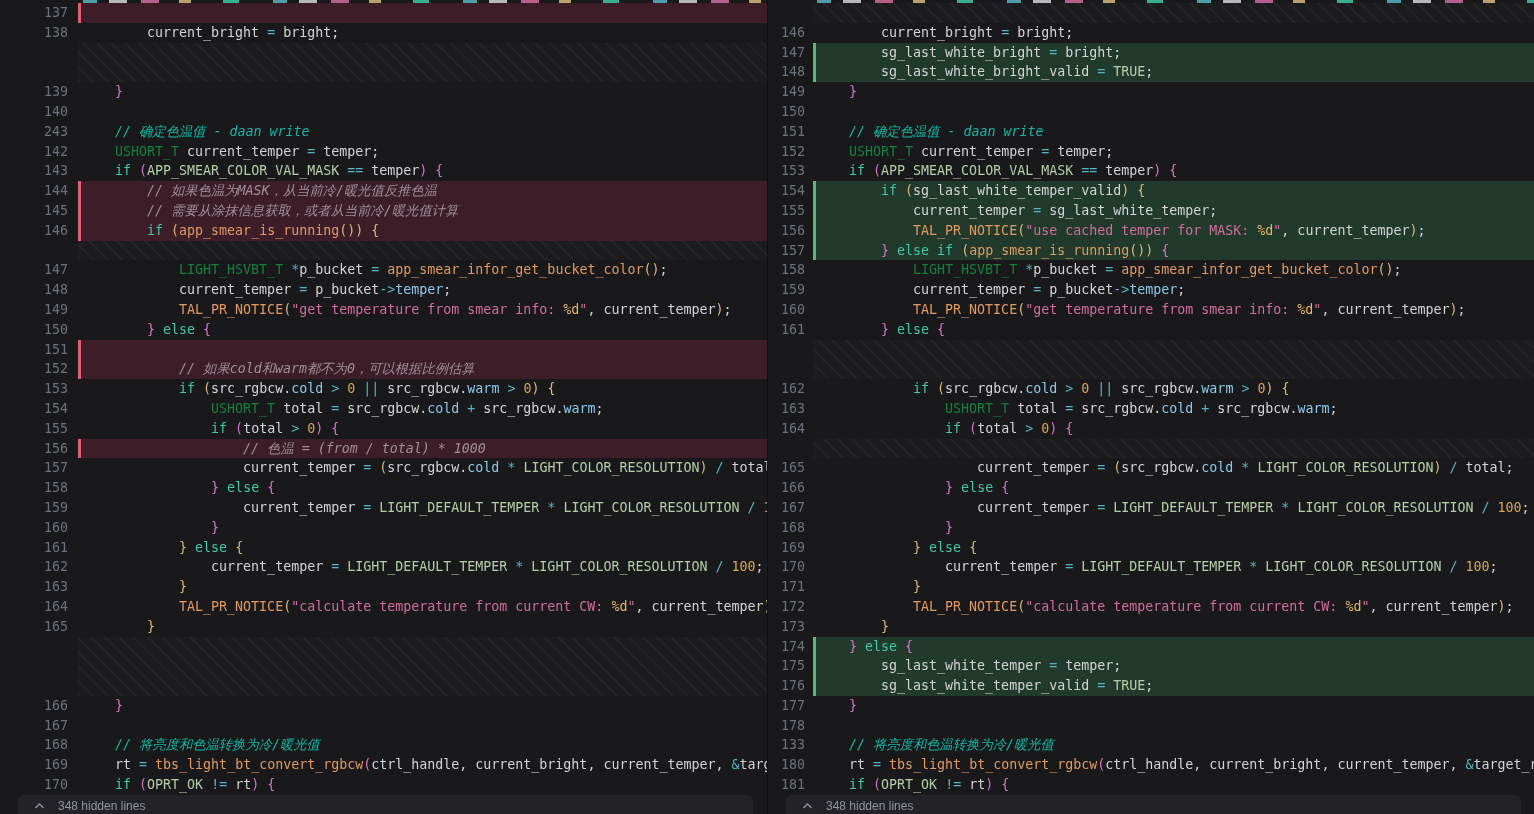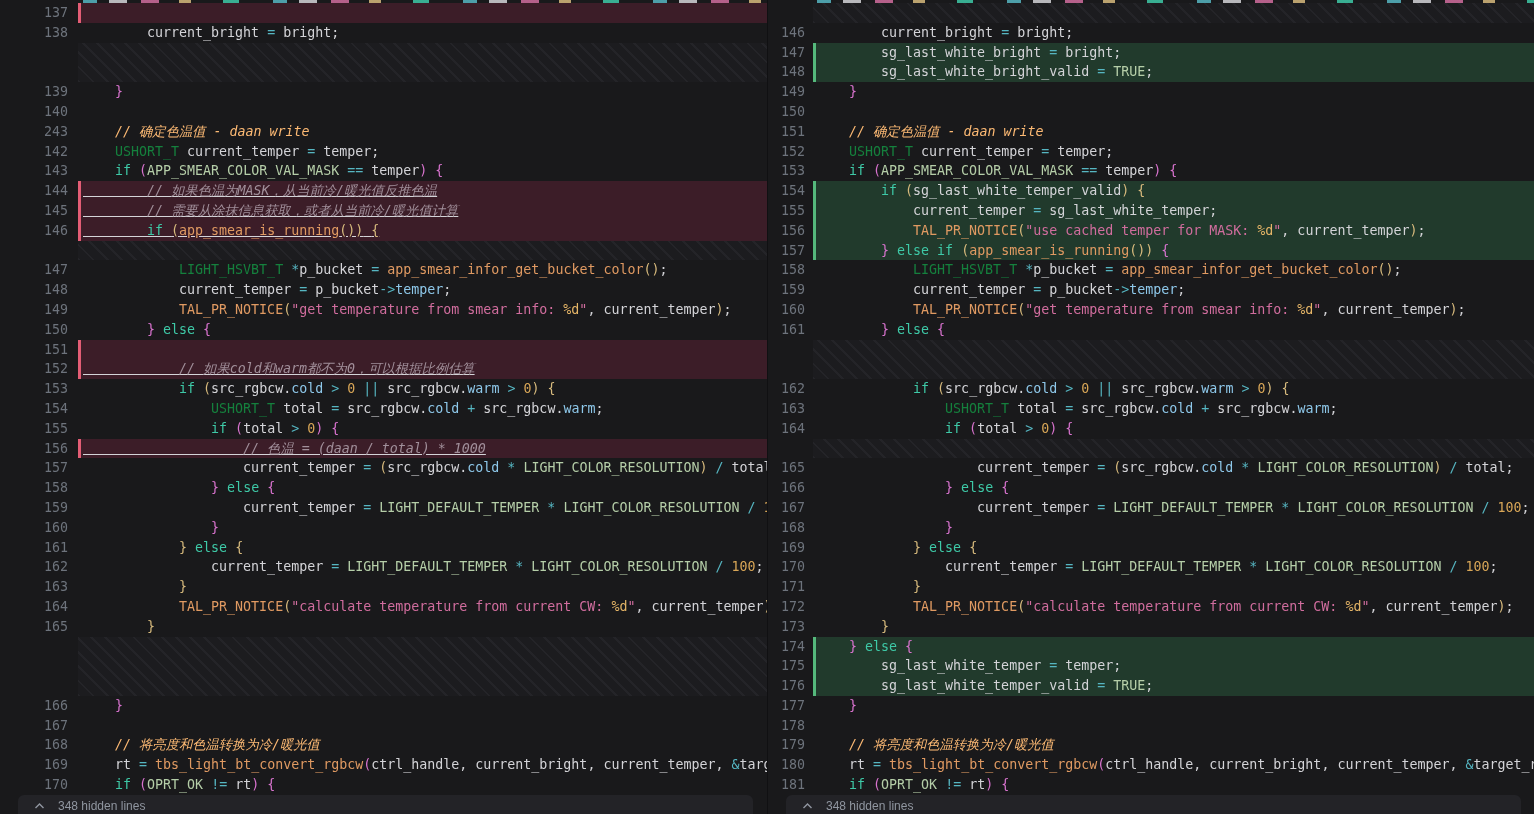--- a/index.html
+++ b/index.html
@@ -6,35 +6,35 @@
   body{width:1534px;height:814px;position:relative;
        font-family:"DejaVu Sans Mono","Liberation Mono",monospace;
        font-size:13.3px;color:#d4d4d8;}
   .pane{position:absolute;top:0;height:814px;width:767px;overflow:hidden;background:#19191b;}
   .pane-left{left:0;--gw:68px;--cl:83px;--bl:78px;}
   .pane-right{left:767px;--gw:37px;--cl:49px;--bl:45px;border-left:1px solid #101012;}
   .rows{position:absolute;top:3px;left:0;right:0;}
   .row{position:relative;height:19.8px;line-height:19.8px;white-space:pre;}
   .row .lnum{position:absolute;left:0;top:0;width:var(--gw);text-align:right;color:#6d737c;}
   .row .code{display:block;margin-left:var(--cl);}
-  .row.removed{background:linear-gradient(to right,transparent var(--bl),#3c1d28 var(--bl));text-decoration:underline;}
+  .row.removed{background:linear-gradient(to right,transparent var(--bl),#3c1d28 var(--bl));}
   .row.removed::before{content:'';position:absolute;left:var(--bl);top:0;bottom:0;width:3px;background:#e35d75;}
   .row.added{background:linear-gradient(to right,transparent var(--bl),#213a2c var(--bl));}
   .row.added::before{content:'';position:absolute;left:var(--bl);top:0;bottom:0;width:3px;background:#55b97c;}
   .hatch{margin-left:var(--bl);background:#1c1c1f repeating-linear-gradient(45deg,#242428 0 2px,transparent 2px 10px);}
   
   .tk-n{color:#d4d4d8}
   .tk-k{color:#3ec9a7}
   .tk-t{color:#15803d}
   .tk-c{color:#b5cea8}
   .tk-f{color:#e09a62}
   .tk-s{color:#d16d9e}
   .tk-e{color:#e5b567}
   .tk-d{color:#d8a657}
-  .tk-m{color:#fdba74;font-style:italic;font-family:"DejaVu Sans Mono","Liberation Mono",monospace,sans-serif;margin-top:11px;}
+  .tk-m{color:#14b8a6;font-style:italic;font-family:"DejaVu Sans Mono","Liberation Mono",monospace,sans-serif;margin-top:11px;}
   .tk-mr{color:#a18f9a;font-style:italic;}
   .tk-o{color:#56b6c2}
   .tk-v{color:#8ec8ea}
   .tk-p1{color:#d7ba7d}
   .tk-p2{color:#d973cf}
   
   .topsliver{position:absolute;top:0;left:var(--cl);right:0;height:4px;opacity:.85;
     background:repeating-linear-gradient(90deg,
       #56b6c2 0 14px,transparent 14px 26px,
       #d4d4d8 26px 44px,transparent 44px 58px,
@@ -68,21 +68,21 @@
       <div class="hatch" style="height: 19.8px;"></div>
       <div class="row"><span class="lnum">147</span><span class="code"><span class="tk-t">            LIGHT_HSVBT_T</span><span class="tk-n"> </span><span class="tk-o">*</span><span class="tk-n">p_bucket </span><span class="tk-o">=</span><span class="tk-n"> </span><span class="tk-f">app_smear_infor_get_bucket_color</span><span class="tk-p1">()</span><span class="tk-n">;</span></span></div>
       <div class="row"><span class="lnum">148</span><span class="code"><span class="tk-n">            current_temper </span><span class="tk-o">=</span><span class="tk-n"> p_bucket</span><span class="tk-o">-&gt;</span><span class="tk-v">temper</span><span class="tk-n">;</span></span></div>
       <div class="row"><span class="lnum">149</span><span class="code"><span class="tk-f">            TAL_PR_NOTICE</span><span class="tk-p1">(</span><span class="tk-s">"get temperature from smear info: </span><span class="tk-e">%d</span><span class="tk-s">"</span><span class="tk-n">, current_temper</span><span class="tk-p1">)</span><span class="tk-n">;</span></span></div>
       <div class="row"><span class="lnum">150</span><span class="code"><span class="tk-n">        </span><span class="tk-p2">}</span><span class="tk-k"> else </span><span class="tk-p2">{</span></span></div>
       <div class="row removed"><span class="lnum">151</span></div>
       <div class="row removed"><span class="lnum">152</span><span class="code"><span class="tk-mr">            // 如果cold和warm都不为0，可以根据比例估算</span></span></div>
       <div class="row"><span class="lnum">153</span><span class="code"><span class="tk-k">            if </span><span class="tk-p1">(</span><span class="tk-n">src_rgbcw.</span><span class="tk-v">cold</span><span class="tk-n"> </span><span class="tk-o">&gt;</span><span class="tk-n"> </span><span class="tk-d">0</span><span class="tk-n"> </span><span class="tk-o">||</span><span class="tk-n"> src_rgbcw.</span><span class="tk-v">warm</span><span class="tk-n"> </span><span class="tk-o">&gt;</span><span class="tk-n"> </span><span class="tk-d">0</span><span class="tk-p1">)</span><span class="tk-n"> </span><span class="tk-p1">{</span></span></div>
       <div class="row"><span class="lnum">154</span><span class="code"><span class="tk-t">                USHORT_T</span><span class="tk-n"> total </span><span class="tk-o">=</span><span class="tk-n"> src_rgbcw.</span><span class="tk-v">cold</span><span class="tk-n"> </span><span class="tk-o">+</span><span class="tk-n"> src_rgbcw.</span><span class="tk-v">warm</span><span class="tk-n">;</span></span></div>
       <div class="row"><span class="lnum">155</span><span class="code"><span class="tk-k">                if </span><span class="tk-p2">(</span><span class="tk-n">total </span><span class="tk-o">&gt;</span><span class="tk-n"> </span><span class="tk-d">0</span><span class="tk-p2">)</span><span class="tk-n"> </span><span class="tk-p2">{</span></span></div>
-      <div class="row removed"><span class="lnum">156</span><span class="code"><span class="tk-mr">                    // 色温 = (daan / total) * 1000</span></span></div>
+      <div class="row removed"><span class="lnum">156</span><span class="code"><span class="tk-mr">                    // 色温 = (from / total) * 1000</span></span></div>
       <div class="row"><span class="lnum">157</span><span class="code"><span class="tk-n">                    current_temper </span><span class="tk-o">=</span><span class="tk-n"> </span><span class="tk-p1">(</span><span class="tk-n">src_rgbcw.</span><span class="tk-v">cold</span><span class="tk-n"> </span><span class="tk-o">*</span><span class="tk-n"> </span><span class="tk-c">LIGHT_COLOR_RESOLUTION</span><span class="tk-p1">)</span><span class="tk-n"> </span><span class="tk-o">/</span><span class="tk-n"> total;</span></span></div>
       <div class="row"><span class="lnum">158</span><span class="code"><span class="tk-n">                </span><span class="tk-p2">}</span><span class="tk-k"> else </span><span class="tk-p2">{</span></span></div>
       <div class="row"><span class="lnum">159</span><span class="code"><span class="tk-n">                    current_temper </span><span class="tk-o">=</span><span class="tk-n"> </span><span class="tk-c">LIGHT_DEFAULT_TEMPER</span><span class="tk-n"> </span><span class="tk-o">*</span><span class="tk-n"> </span><span class="tk-c">LIGHT_COLOR_RESOLUTION</span><span class="tk-n"> </span><span class="tk-o">/</span><span class="tk-n"> </span><span class="tk-d">100</span></span></div>
       <div class="row"><span class="lnum">160</span><span class="code"><span class="tk-n">                </span><span class="tk-p2">}</span></span></div>
       <div class="row"><span class="lnum">161</span><span class="code"><span class="tk-n">            </span><span class="tk-p1">}</span><span class="tk-k"> else </span><span class="tk-p1">{</span></span></div>
       <div class="row"><span class="lnum">162</span><span class="code"><span class="tk-n">                current_temper </span><span class="tk-o">=</span><span class="tk-n"> </span><span class="tk-c">LIGHT_DEFAULT_TEMPER</span><span class="tk-n"> </span><span class="tk-o">*</span><span class="tk-n"> </span><span class="tk-c">LIGHT_COLOR_RESOLUTION</span><span class="tk-n"> </span><span class="tk-o">/</span><span class="tk-n"> </span><span class="tk-d">100</span><span class="tk-n">;</span></span></div>
       <div class="row"><span class="lnum">163</span><span class="code"><span class="tk-n">            </span><span class="tk-p1">}</span></span></div>
       <div class="row"><span class="lnum">164</span><span class="code"><span class="tk-f">            TAL_PR_NOTICE</span><span class="tk-p1">(</span><span class="tk-s">"calculate temperature from current CW: </span><span class="tk-e">%d</span><span class="tk-s">"</span><span class="tk-n">, current_temper</span><span class="tk-p1">)</span></span></div>
       <div class="row"><span class="lnum">165</span><span class="code"><span class="tk-n">        </span><span class="tk-p1">}</span></span></div>
       <div class="hatch" style="height: 59.4px;"></div>
@@ -134,21 +134,21 @@
       <div class="row"><span class="lnum">169</span><span class="code"><span class="tk-n">            </span><span class="tk-p1">}</span><span class="tk-k"> else </span><span class="tk-p1">{</span></span></div>
       <div class="row"><span class="lnum">170</span><span class="code"><span class="tk-n">                current_temper </span><span class="tk-o">=</span><span class="tk-n"> </span><span class="tk-c">LIGHT_DEFAULT_TEMPER</span><span class="tk-n"> </span><span class="tk-o">*</span><span class="tk-n"> </span><span class="tk-c">LIGHT_COLOR_RESOLUTION</span><span class="tk-n"> </span><span class="tk-o">/</span><span class="tk-n"> </span><span class="tk-d">100</span><span class="tk-n">;</span></span></div>
       <div class="row"><span class="lnum">171</span><span class="code"><span class="tk-n">            </span><span class="tk-p1">}</span></span></div>
       <div class="row"><span class="lnum">172</span><span class="code"><span class="tk-f">            TAL_PR_NOTICE</span><span class="tk-p1">(</span><span class="tk-s">"calculate temperature from current CW: </span><span class="tk-e">%d</span><span class="tk-s">"</span><span class="tk-n">, current_temper</span><span class="tk-p1">)</span><span class="tk-n">;</span></span></div>
       <div class="row"><span class="lnum">173</span><span class="code"><span class="tk-n">        </span><span class="tk-p1">}</span></span></div>
       <div class="row added"><span class="lnum">174</span><span class="code"><span class="tk-n">    </span><span class="tk-p2">}</span><span class="tk-k"> else </span><span class="tk-p2">{</span></span></div>
       <div class="row added"><span class="lnum">175</span><span class="code"><span class="tk-n">        sg_last_white_temper </span><span class="tk-o">=</span><span class="tk-n"> temper;</span></span></div>
       <div class="row added"><span class="lnum">176</span><span class="code"><span class="tk-n">        sg_last_white_temper_valid </span><span class="tk-o">=</span><span class="tk-n"> </span><span class="tk-c">TRUE</span><span class="tk-n">;</span></span></div>
       <div class="row"><span class="lnum">177</span><span class="code"><span class="tk-n">    </span><span class="tk-p2">}</span></span></div>
       <div class="row"><span class="lnum">178</span><span class="code"></span></div>
-      <div class="row"><span class="lnum">179</span><span class="code"><span class="tk-m">    // 将亮度和色温转换为冷/暖光值</span></span></div>
+      <div class="row"><span class="lnum">133</span><span class="code"><span class="tk-m">    // 将亮度和色温转换为冷/暖光值</span></span></div>
       <div class="row"><span class="lnum">180</span><span class="code"><span class="tk-n">    rt </span><span class="tk-o">=</span><span class="tk-n"> </span><span class="tk-f">tbs_light_bt_convert_rgbcw</span><span class="tk-p2">(</span><span class="tk-n">ctrl_handle, current_bright, current_temper, </span><span class="tk-o">&amp;</span><span class="tk-n">target_rgbcw</span></span></div>
       <div class="row"><span class="lnum">181</span><span class="code"><span class="tk-k">    if </span><span class="tk-p2">(</span><span class="tk-c">OPRT_OK</span><span class="tk-n"> </span><span class="tk-o">!=</span><span class="tk-n"> rt</span><span class="tk-p2">)</span><span class="tk-n"> </span><span class="tk-p2">{</span></span></div>
     </div>
   <div class="hiddenbar">
     <span>
       <svg width="11" height="8" viewBox="0 0 11 8">
           <polyline points="1.5,6 5.5,2 9.5,6" fill="none" stroke="#9096a0" stroke-width="1.4"></polyline>
         </svg>
     </span>
     <span>348 hidden lines</span>

